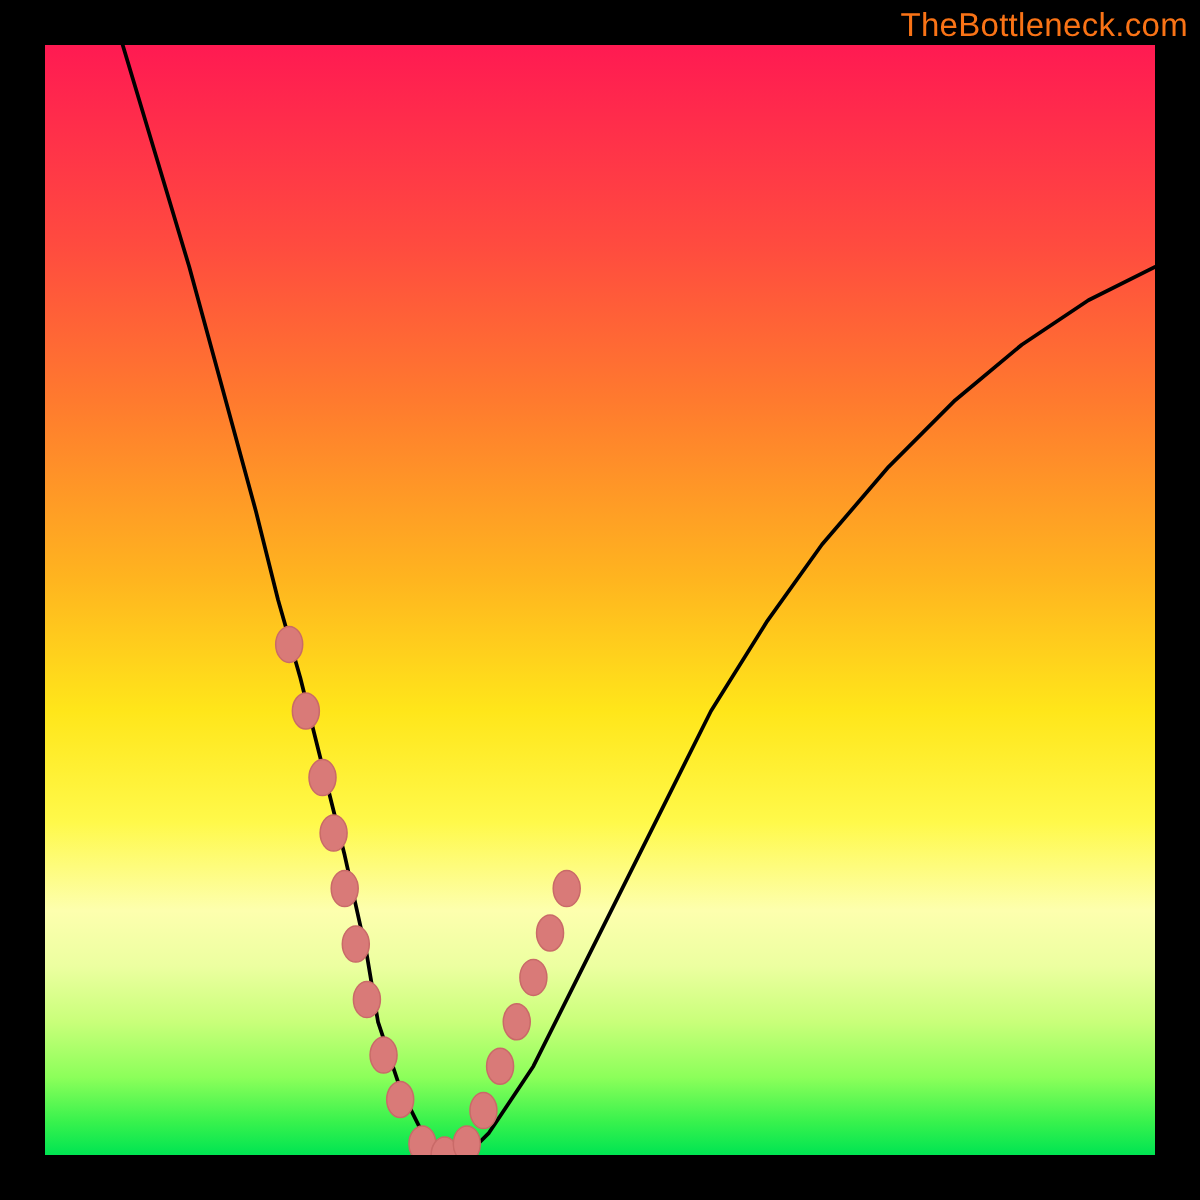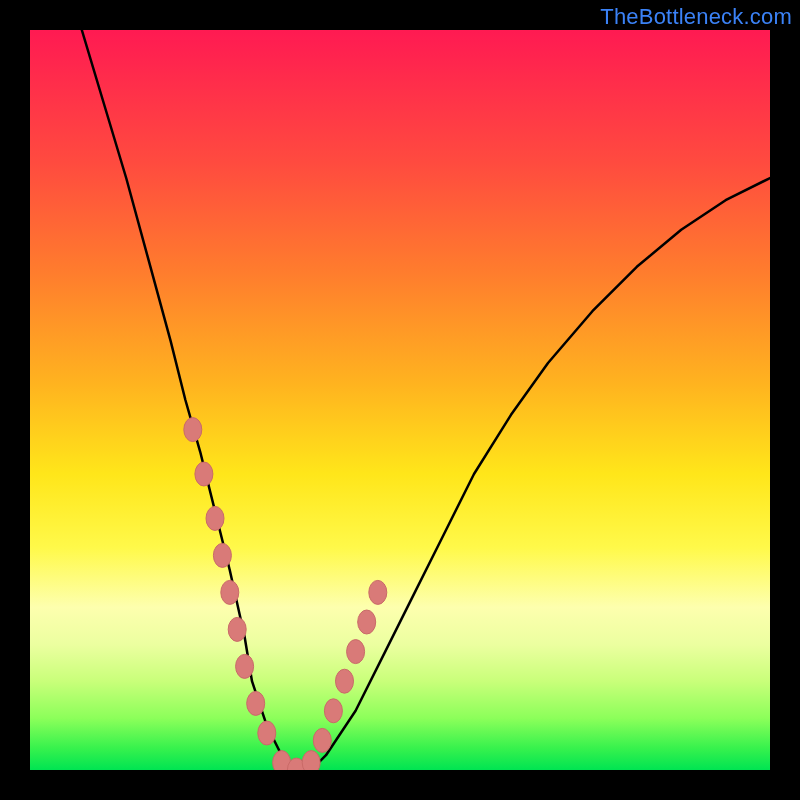--- a/index.html
+++ b/index.html
@@ -42,21 +42,21 @@
     position: absolute;
     left: 0;
     top: 0;
     width: 740px;
     height: 740px;
   }
   .watermark {
     position: absolute;
     top: 4px;
     right: 8px;
-    color: #3b82f6;
+    color: #f97316;
     font-size: 22px;
     font-weight: 500;
     letter-spacing: 0.2px;
   }
 </style>
 </head>
 <body>
 
 <div class="stage">
 

